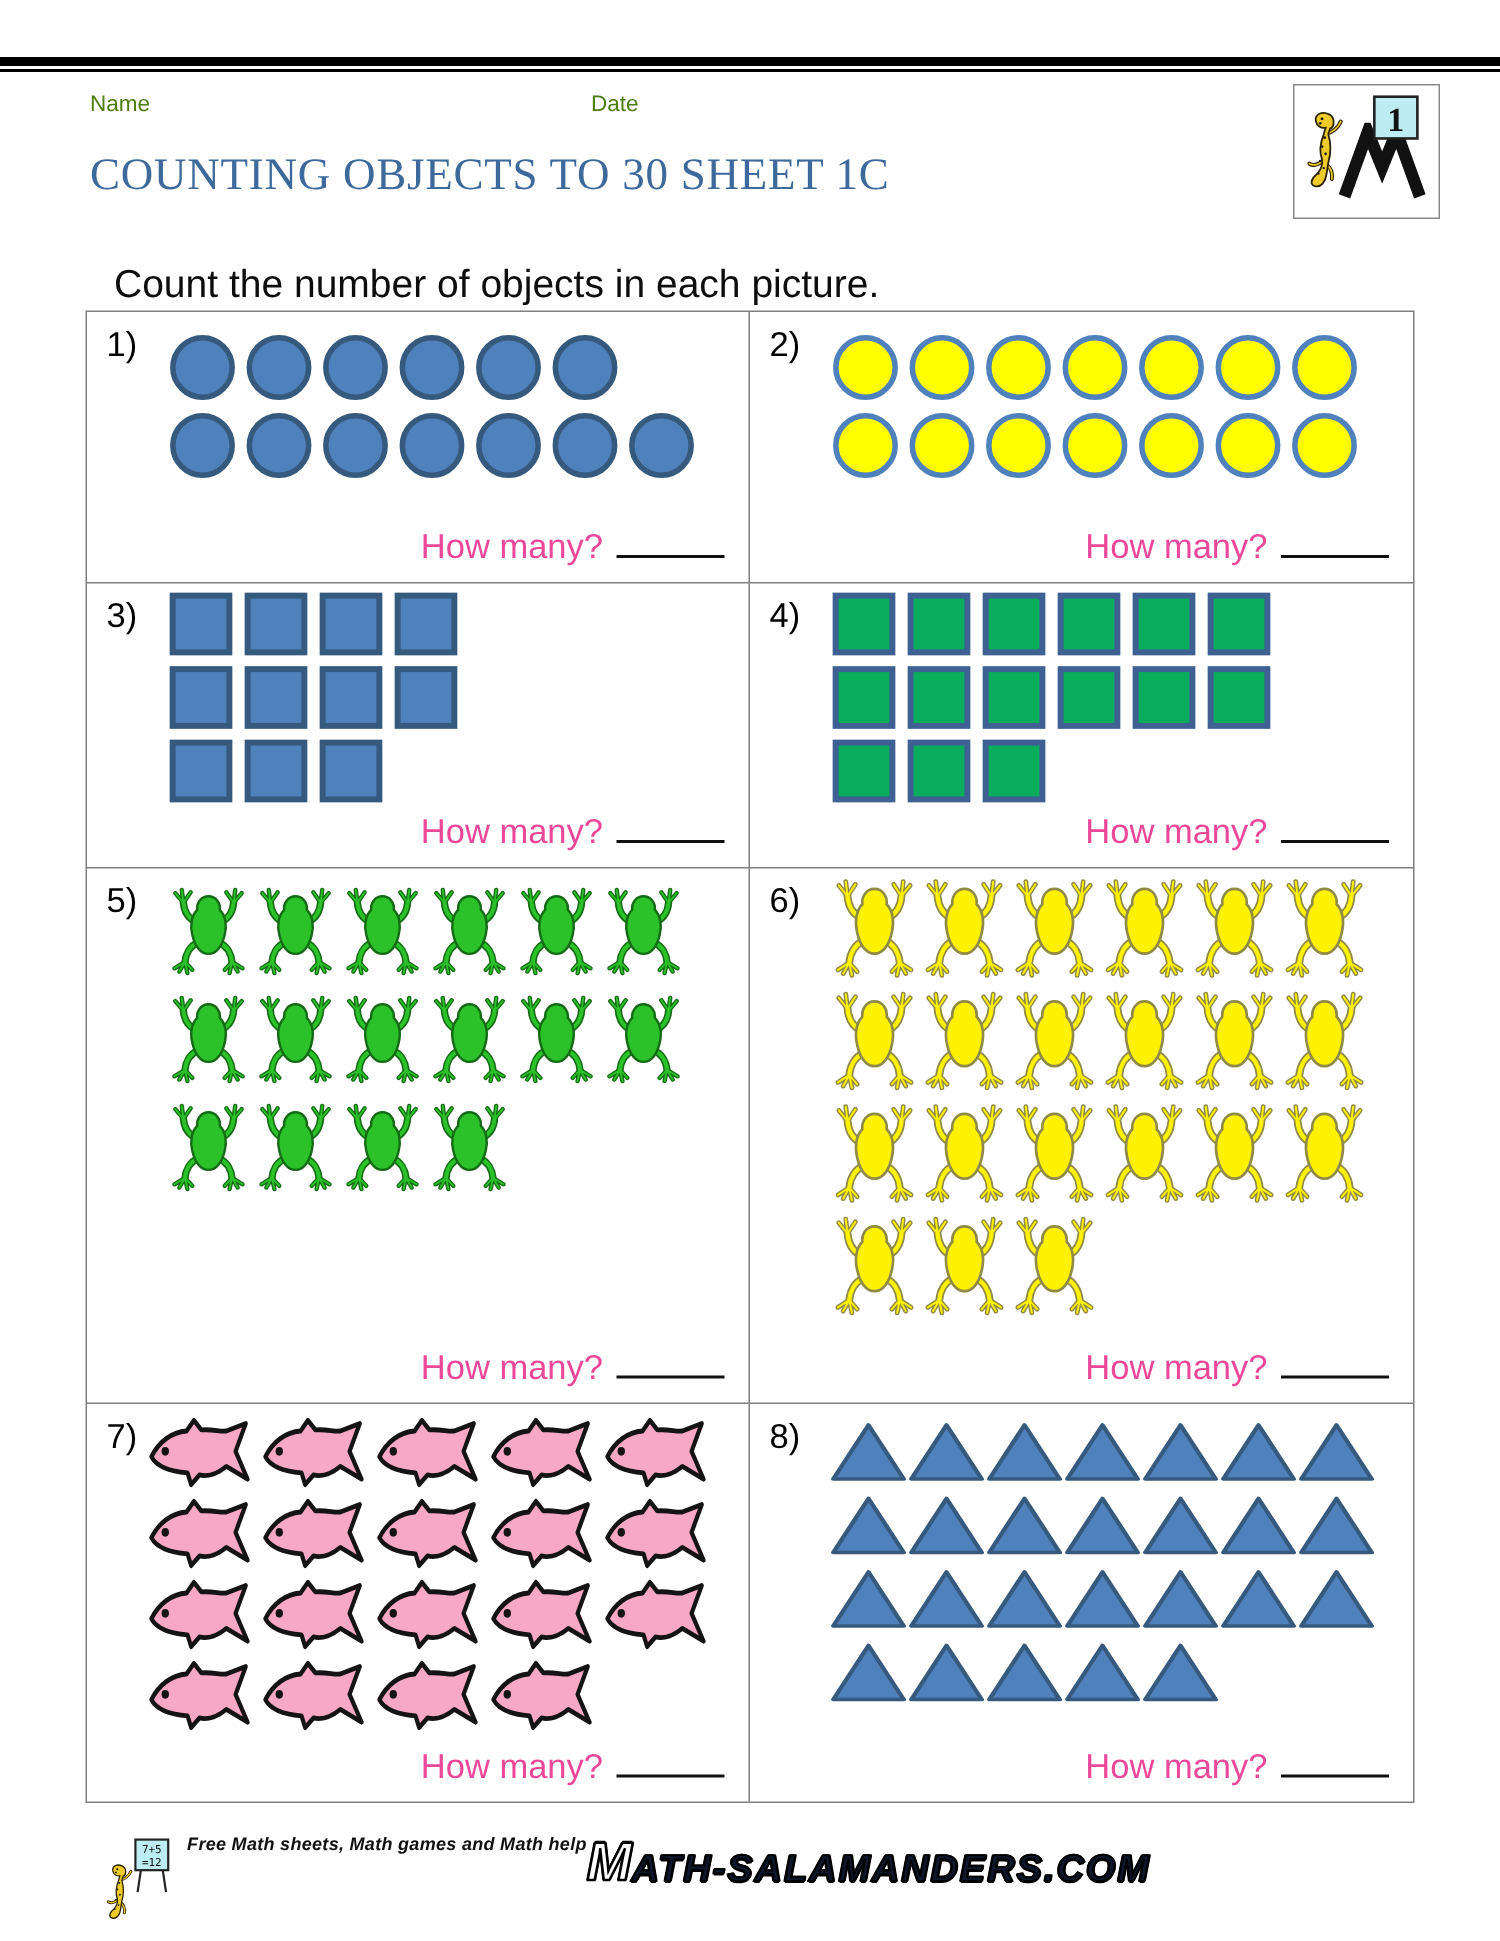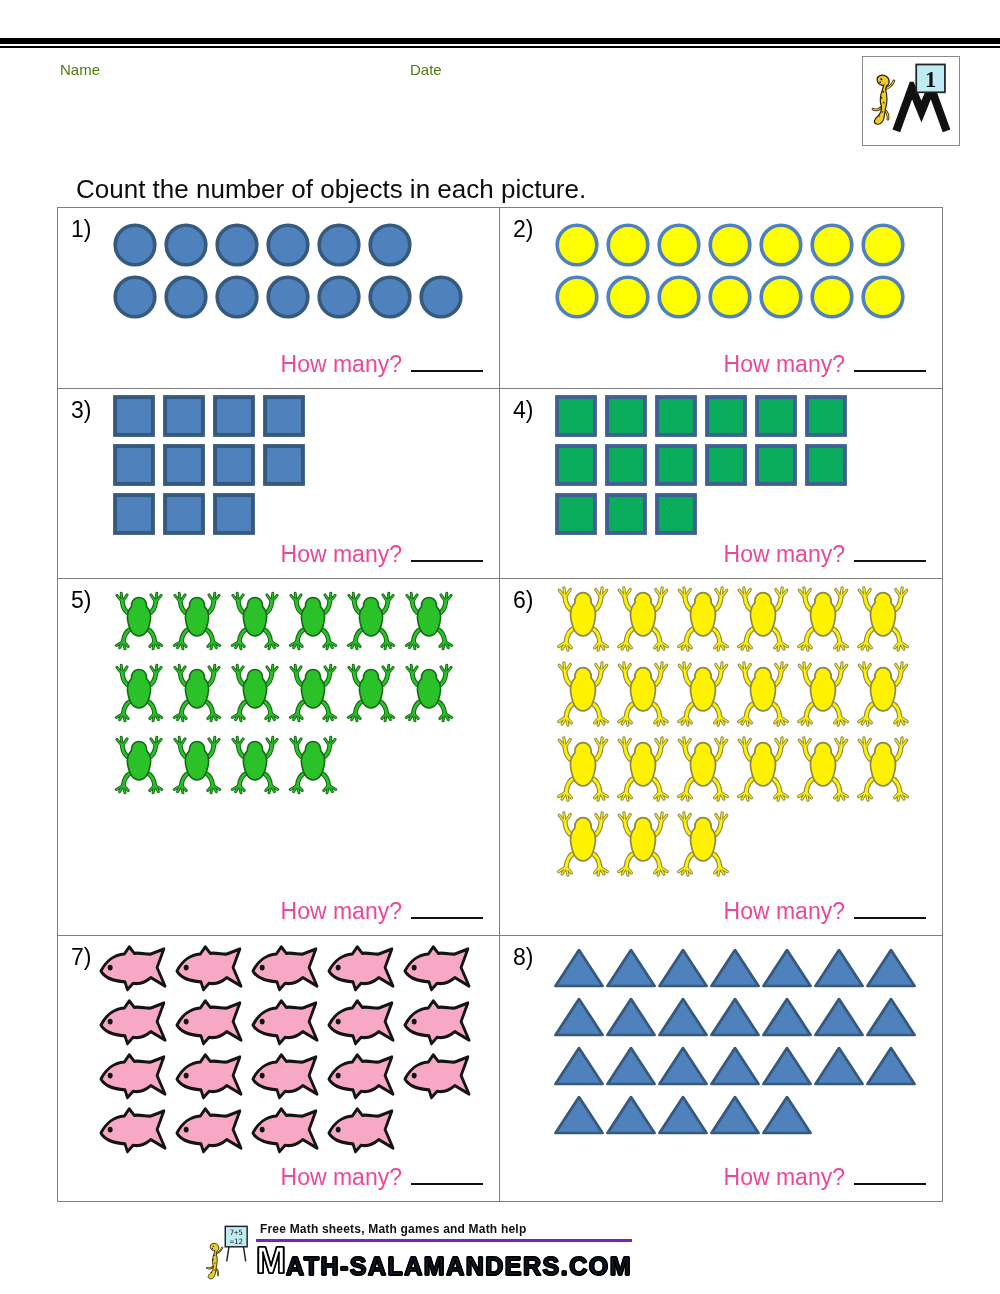--- a/index.html
+++ b/index.html
@@ -7,21 +7,21 @@
         font-family:"Liberation Sans",sans-serif;color:#111;}
 
   
   .toprule{position:absolute;left:0;top:38px;width:1000px;}
   .toprule .thick{height:6px;background:#000;}
   .toprule .gap{height:2px;background:#fff;}
   .toprule .thin{height:2px;background:#000;}
 
   .meta-label{position:absolute;top:61px;font-size:15px;color:#4d7c0f;}
   .name-label{left:60px;}
-  .date-label{left:410px;}
+  .date-label{left:394px;}
 
   .badge{position:absolute;top:56px;right:40px;width:96px;height:88px;background:#fff;
          border:1px solid #8a8a8a;display:flex;align-items:center;justify-content:center;}
   .badge-art{width:88px;height:80px;}
 
   .page-title{position:absolute;left:60px;top:100px;margin:0;
               font-family:"Liberation Serif",serif;font-weight:500;font-size:30px;
               letter-spacing:.5px;color:#3D6A9B;white-space:nowrap;}
   .instruction{position:absolute;left:60px;top:158px;margin:16px;font-size:26px;color:#0d0d0d;}
 
@@ -53,21 +53,21 @@
   .obj-triangle{width:50px;height:40px;}
 
   .howmany{position:absolute;right:16px;bottom:10px;font-size:23px;color:#ec4899;white-space:nowrap;}
   .blank{display:inline-block;width:72px;height:15px;border-bottom:2.5px solid #111;margin-left:9px;}
 
   
   .footer{position:absolute;left:0;top:1222px;width:792px;display:flex;
           justify-content:center;align-items:flex-start;}
   .footer-inner{display:flex;align-items:flex-start;margin-left:40px;}
   .footer-art{width:52px;height:70px;margin-right:4px;}
-  .footer-text{display:flex;flex-direction:column;}
+  .footer-text{display:flex;flex-direction:row;font-style:italic;}
   .tagline{font-size:12px;font-weight:bold;color:#111;letter-spacing:.2px;padding-left:4px;}
   .purple-rule{height:3px;background:#7A1FC9;margin:3px 0 0 0;}
   .site-row{display:flex;align-items:flex-end;line-height:1;margin-top:1px;}
   .site-initial{font-size:36px;font-weight:800;color:#fff;
                 -webkit-text-stroke:1.6px #000;
                 text-shadow:1px 0 #000,-1px 0 #000,0 1px #000,0 -1px #000;}
   .site-text{font-size:25px;font-weight:800;letter-spacing:1.5px;color:#0f172a;
              -webkit-text-stroke:1.4px #000;
              text-shadow:1px 0 #000,-1px 0 #000,0 1px #000,0 -1px #000;}
 </style>
@@ -138,20 +138,21 @@
 
   <div class="badge">
     <svg class="badge-art" viewBox="0 0 100 92">
       <use href="#sym-mglyph" x="28" y="24" width="68" height="60"></use>
       <rect x="56" y="4" width="33" height="32" fill="#BDEDF2" stroke="#222" stroke-width="2"></rect>
       <text x="72.5" y="30" font-size="26" font-weight="bold" text-anchor="middle" fill="#111" font-family="Liberation Serif, serif">1</text>
       <use href="#sym-salamander" x="-2" y="2" width="44" height="86"></use>
     </svg>
   </div>
 
+  <h1 class="page-title">COUNTING OBJECTS TO 30 SHEET 1C</h1>
   <p class="instruction">Count the number of objects in each picture.</p>
 
   <div class="grid" id="grid">
       <div class="cell">
         <span class="pnum">1)</span>
         <div class="objects objs-circle">
           <div class="orow">
             <svg class="obj obj-circle" viewBox="0 0 100 100" preserveAspectRatio="none" style="--f: #4F81BD; --s: #36597E;">
               <use href="#sym-circle" xlink:href="#sym-circle"></use>
             </svg>

